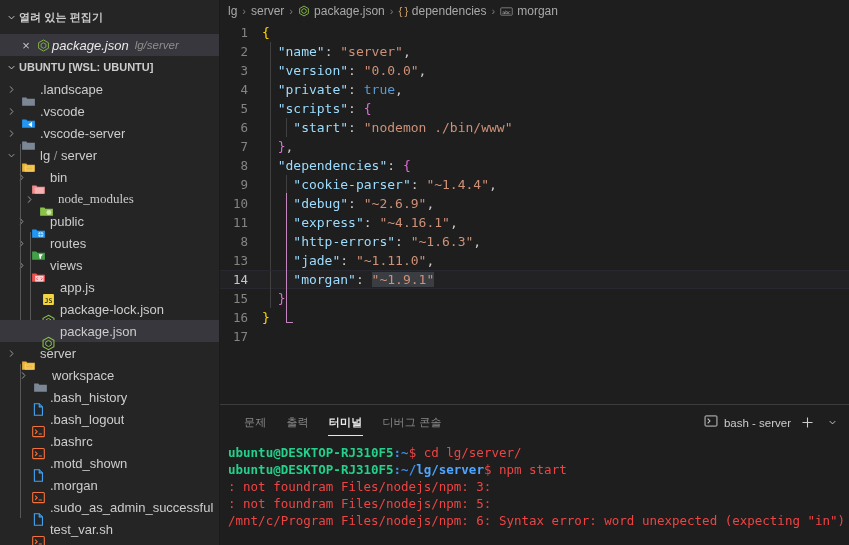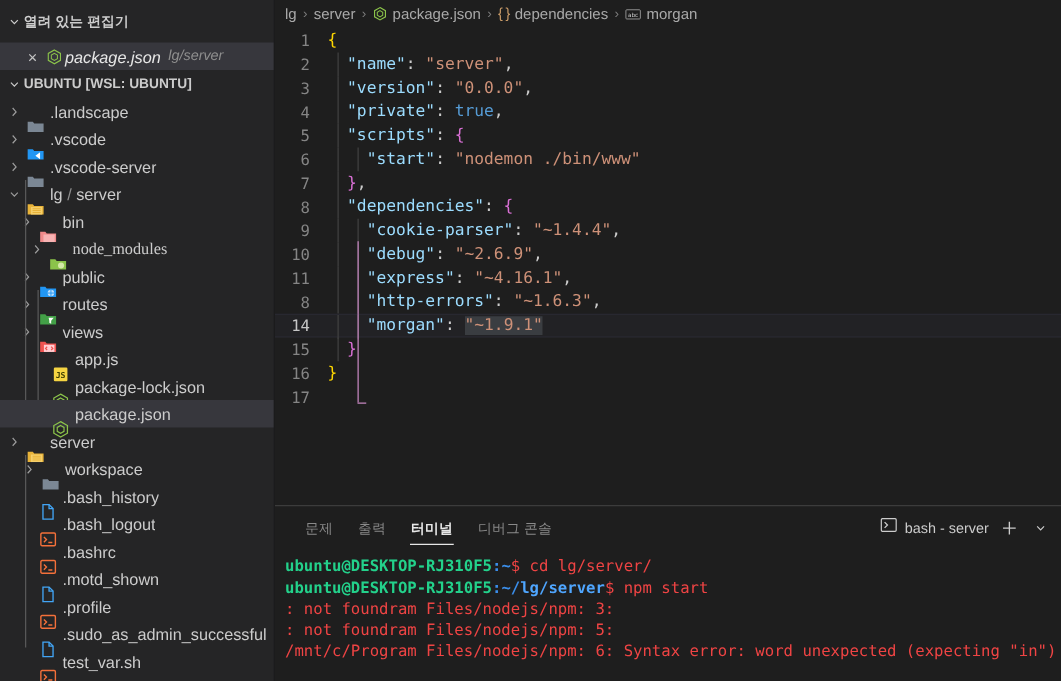--- a/index.html
+++ b/index.html
@@ -438,21 +438,21 @@
           <span class="label">.motd_shown</span>
         </div>
         <div class="row" style="padding-left: 14px;">
           <span class="arrow empty"></span>
           <span class="ficon">
             <svg width="15" height="15" viewBox="0 0 16 16">
               <rect x="1.8" y="2.6" width="12.4" height="10.8" rx="1" fill="none" stroke="#f4703a" stroke-width="1.2"></rect>
               <path d="M4.4 6l2.2 2.2-2.2 2.2M8.2 10.6h3.4" stroke="#f4703a" stroke-width="1.2" fill="none"></path>
             </svg>
           </span>
-          <span class="label">.profile</span>
+          <span class="label">.morgan</span>
         </div>
         <div class="row" style="padding-left: 14px;">
           <span class="arrow empty"></span>
           <span class="ficon">
             <svg width="15" height="15" viewBox="0 0 16 16">
               <path d="M3.6 1.8h5.2l3.4 3.4v9H3.6z" fill="none" stroke="#42a5f5" stroke-width="1.15"></path>
               <path d="M8.8 1.8v3.4h3.4" fill="none" stroke="#42a5f5" stroke-width="1.15"></path>
             </svg>
           </span>
           <span class="label">.sudo_as_admin_successful</span>
@@ -517,20 +517,21 @@
           <div class="cline"><span class="gut">3</span><span class="codetext"><span>  </span><span class="tk-key">"version"</span><span class="tk-punct">: </span><span class="tk-str">"0.0.0"</span><span class="tk-punct">,</span></span><span class="iguide" style="left: 50px;"></span></div>
           <div class="cline"><span class="gut">4</span><span class="codetext"><span>  </span><span class="tk-key">"private"</span><span class="tk-punct">: </span><span class="tk-bool">true</span><span class="tk-punct">,</span></span><span class="iguide" style="left: 50px;"></span></div>
           <div class="cline"><span class="gut">5</span><span class="codetext"><span>  </span><span class="tk-key">"scripts"</span><span class="tk-punct">: </span><span class="tk-br-p">{</span></span><span class="iguide" style="left: 50px;"></span></div>
           <div class="cline"><span class="gut">6</span><span class="codetext"><span>    </span><span class="tk-key">"start"</span><span class="tk-punct">: </span><span class="tk-str">"nodemon ./bin/www"</span></span><span class="iguide" style="left: 50px;"></span><span class="iguide" style="left: 65.64px;"></span></div>
           <div class="cline"><span class="gut">7</span><span class="codetext"><span>  </span><span class="tk-br-p">}</span><span class="tk-punct">,</span></span><span class="iguide" style="left: 50px;"></span></div>
           <div class="cline"><span class="gut">8</span><span class="codetext"><span>  </span><span class="tk-key">"dependencies"</span><span class="tk-punct">: </span><span class="tk-br-p">{</span></span><span class="iguide" style="left: 50px;"></span></div>
           <div class="cline"><span class="gut">9</span><span class="codetext"><span>    </span><span class="tk-key">"cookie-parser"</span><span class="tk-punct">: </span><span class="tk-str">"~1.4.4"</span><span class="tk-punct">,</span></span><span class="iguide" style="left: 50px;"></span><span class="iguide" style="left: 65.64px;"></span></div>
           <div class="cline"><span class="gut">10</span><span class="codetext"><span>    </span><span class="tk-key">"debug"</span><span class="tk-punct">: </span><span class="tk-str">"~2.6.9"</span><span class="tk-punct">,</span></span><span class="iguide" style="left: 50px;"></span><span class="iguide" style="left: 65.64px;"></span></div>
           <div class="cline"><span class="gut">11</span><span class="codetext"><span>    </span><span class="tk-key">"express"</span><span class="tk-punct">: </span><span class="tk-str">"~4.16.1"</span><span class="tk-punct">,</span></span><span class="iguide" style="left: 50px;"></span><span class="iguide" style="left: 65.64px;"></span></div>
           <div class="cline"><span class="gut">8</span><span class="codetext"><span>    </span><span class="tk-key">"http-errors"</span><span class="tk-punct">: </span><span class="tk-str">"~1.6.3"</span><span class="tk-punct">,</span></span><span class="iguide" style="left: 50px;"></span><span class="iguide" style="left: 65.64px;"></span></div>
+          <div class="cline"><span class="gut">13</span><span class="codetext"><span>    </span><span class="tk-key">"jade"</span><span class="tk-punct">: </span><span class="tk-str">"~1.11.0"</span><span class="tk-punct">,</span></span><span class="iguide" style="left: 50px;"></span><span class="iguide" style="left: 65.64px;"></span></div>
           <div class="cline active"><span class="gut">14</span><span class="codetext"><span>    </span><span class="tk-key">"morgan"</span><span class="tk-punct">: </span><span class="tk-str sel">"~1.9.1"</span></span><span class="iguide" style="left: 50px;"></span><span class="iguide" style="left: 65.64px;"></span></div>
           <div class="cline"><span class="gut">15</span><span class="codetext"><span>  </span><span class="tk-br-p">}</span></span><span class="iguide" style="left: 50px;"></span></div>
           <div class="cline"><span class="gut">16</span><span class="codetext"><span></span><span class="tk-br-y">}</span></span></div>
           <div class="cline"><span class="gut">17</span><span class="codetext"><span></span></span></div>
           <div class="bracket-guide" style="left: 65.64px; top: 171px; width: 1px; height: 129px;"></div>
           <div class="bracket-guide" style="left: 65.64px; top: 300px; width: 7px; height: 1px;"></div>
         </div>
     </div>
 
     <div class="panel">

